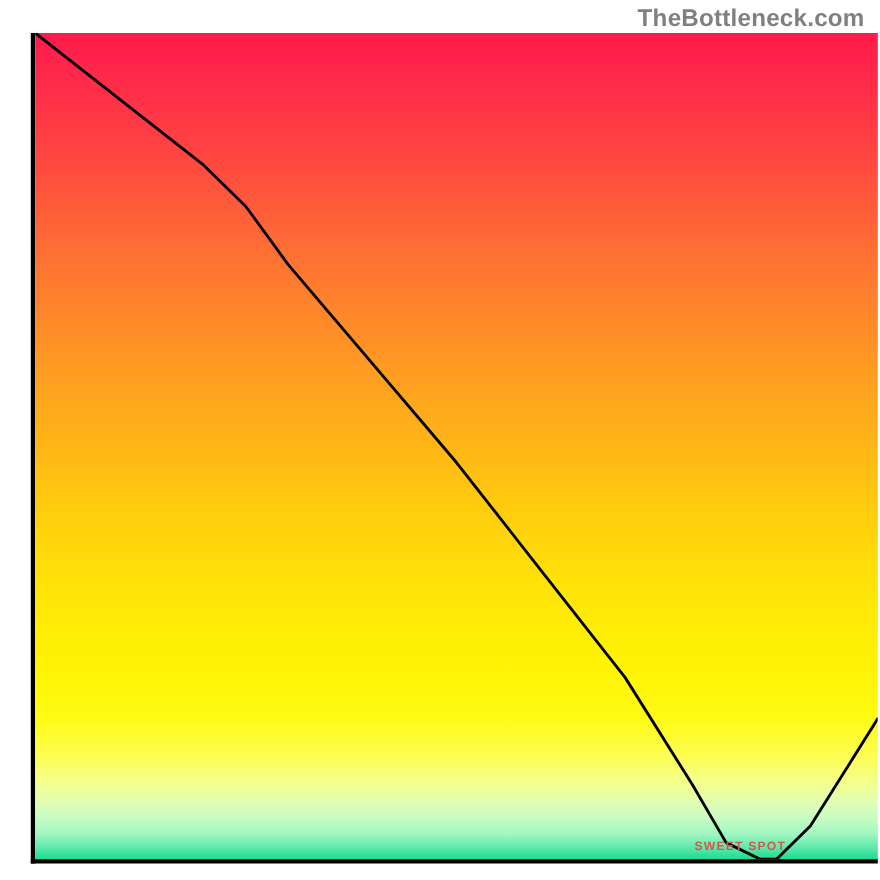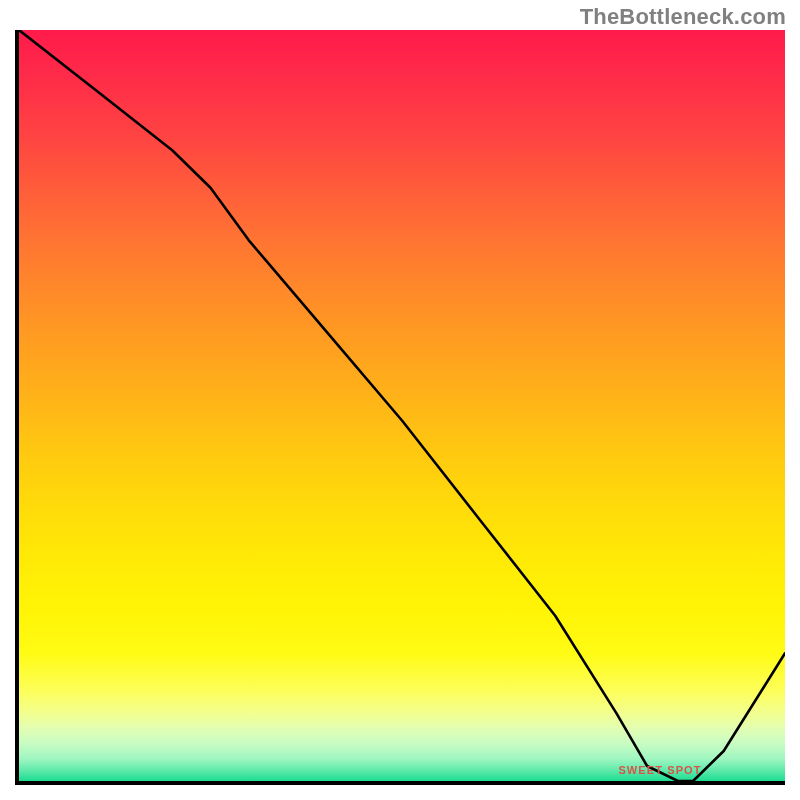--- a/index.html
+++ b/index.html
@@ -20,21 +20,21 @@
     position: absolute;
     top: 4px;
     right: 14px;
     font-size: 22px;
     font-weight: bold;
     color: #808080;
     letter-spacing: 0.2px;
   }
   .plot-outer {
     position: absolute;
-    left: 15px;
+    left: 28px;
     top: 30px;
     width: 770px;
     height: 755px;
     box-sizing: border-box;
     border-left: 4px solid #000;
     border-bottom: 4px solid #000;
   }
   .plot-inner {
     position: relative;
     width: 100%;

